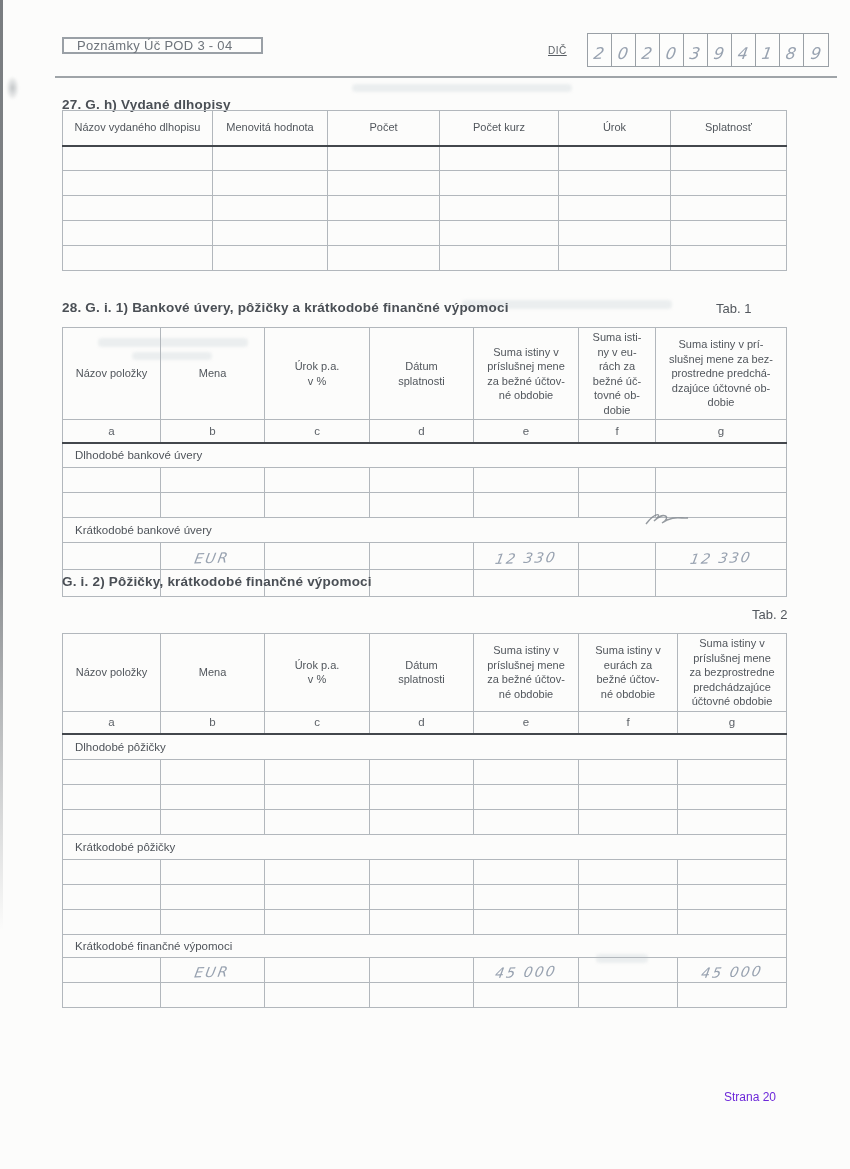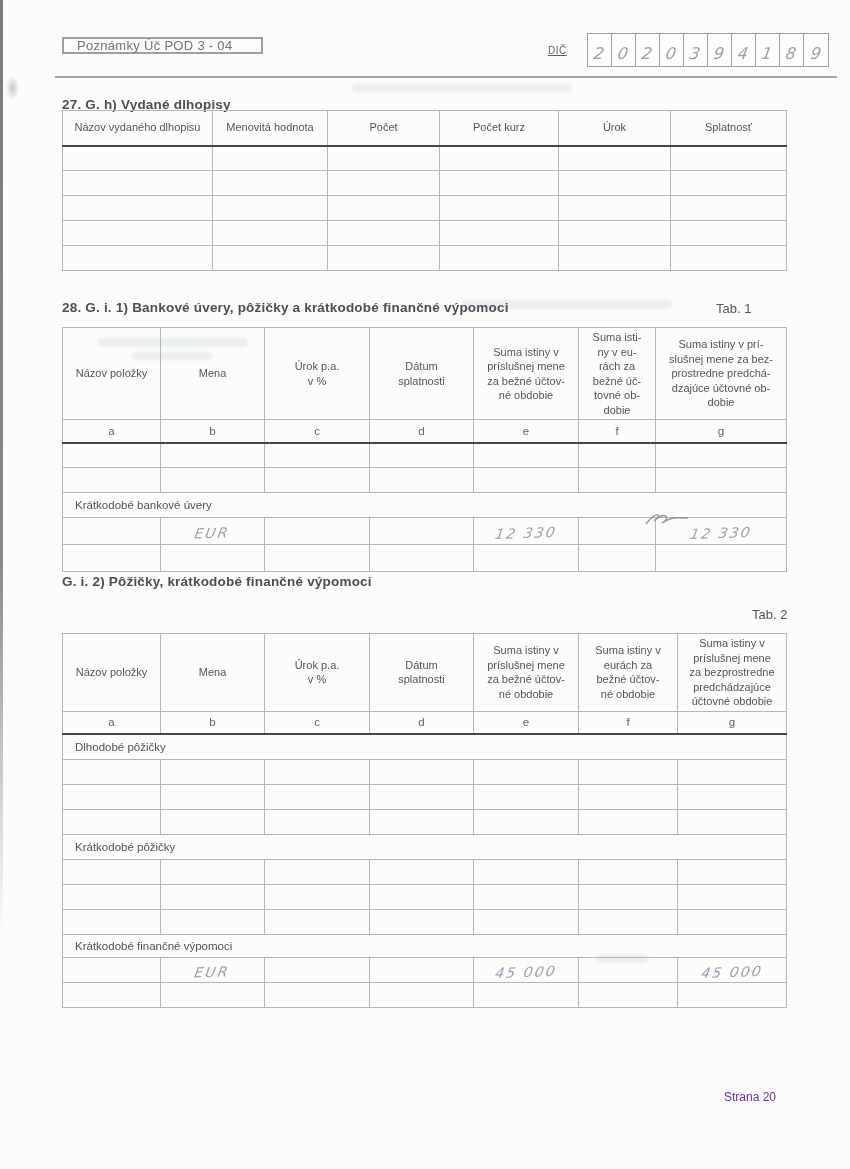--- a/index.html
+++ b/index.html
@@ -234,20 +234,23 @@
     </tr>
     <tr class="letter-row thick-bottom">
       <td>a</td>
       <td>b</td>
       <td>c</td>
       <td>d</td>
       <td>e</td>
       <td>f</td>
       <td>g</td>
     </tr>
+    <tr class="sec-row">
+      <td colspan="7">Dlhodobé bankové úvery</td>
+    </tr>
     <tr class="body-row">
           <td></td>
           <td></td>
           <td></td>
           <td></td>
           <td></td>
           <td></td>
           <td></td>
         </tr>
     <tr class="body-row">

